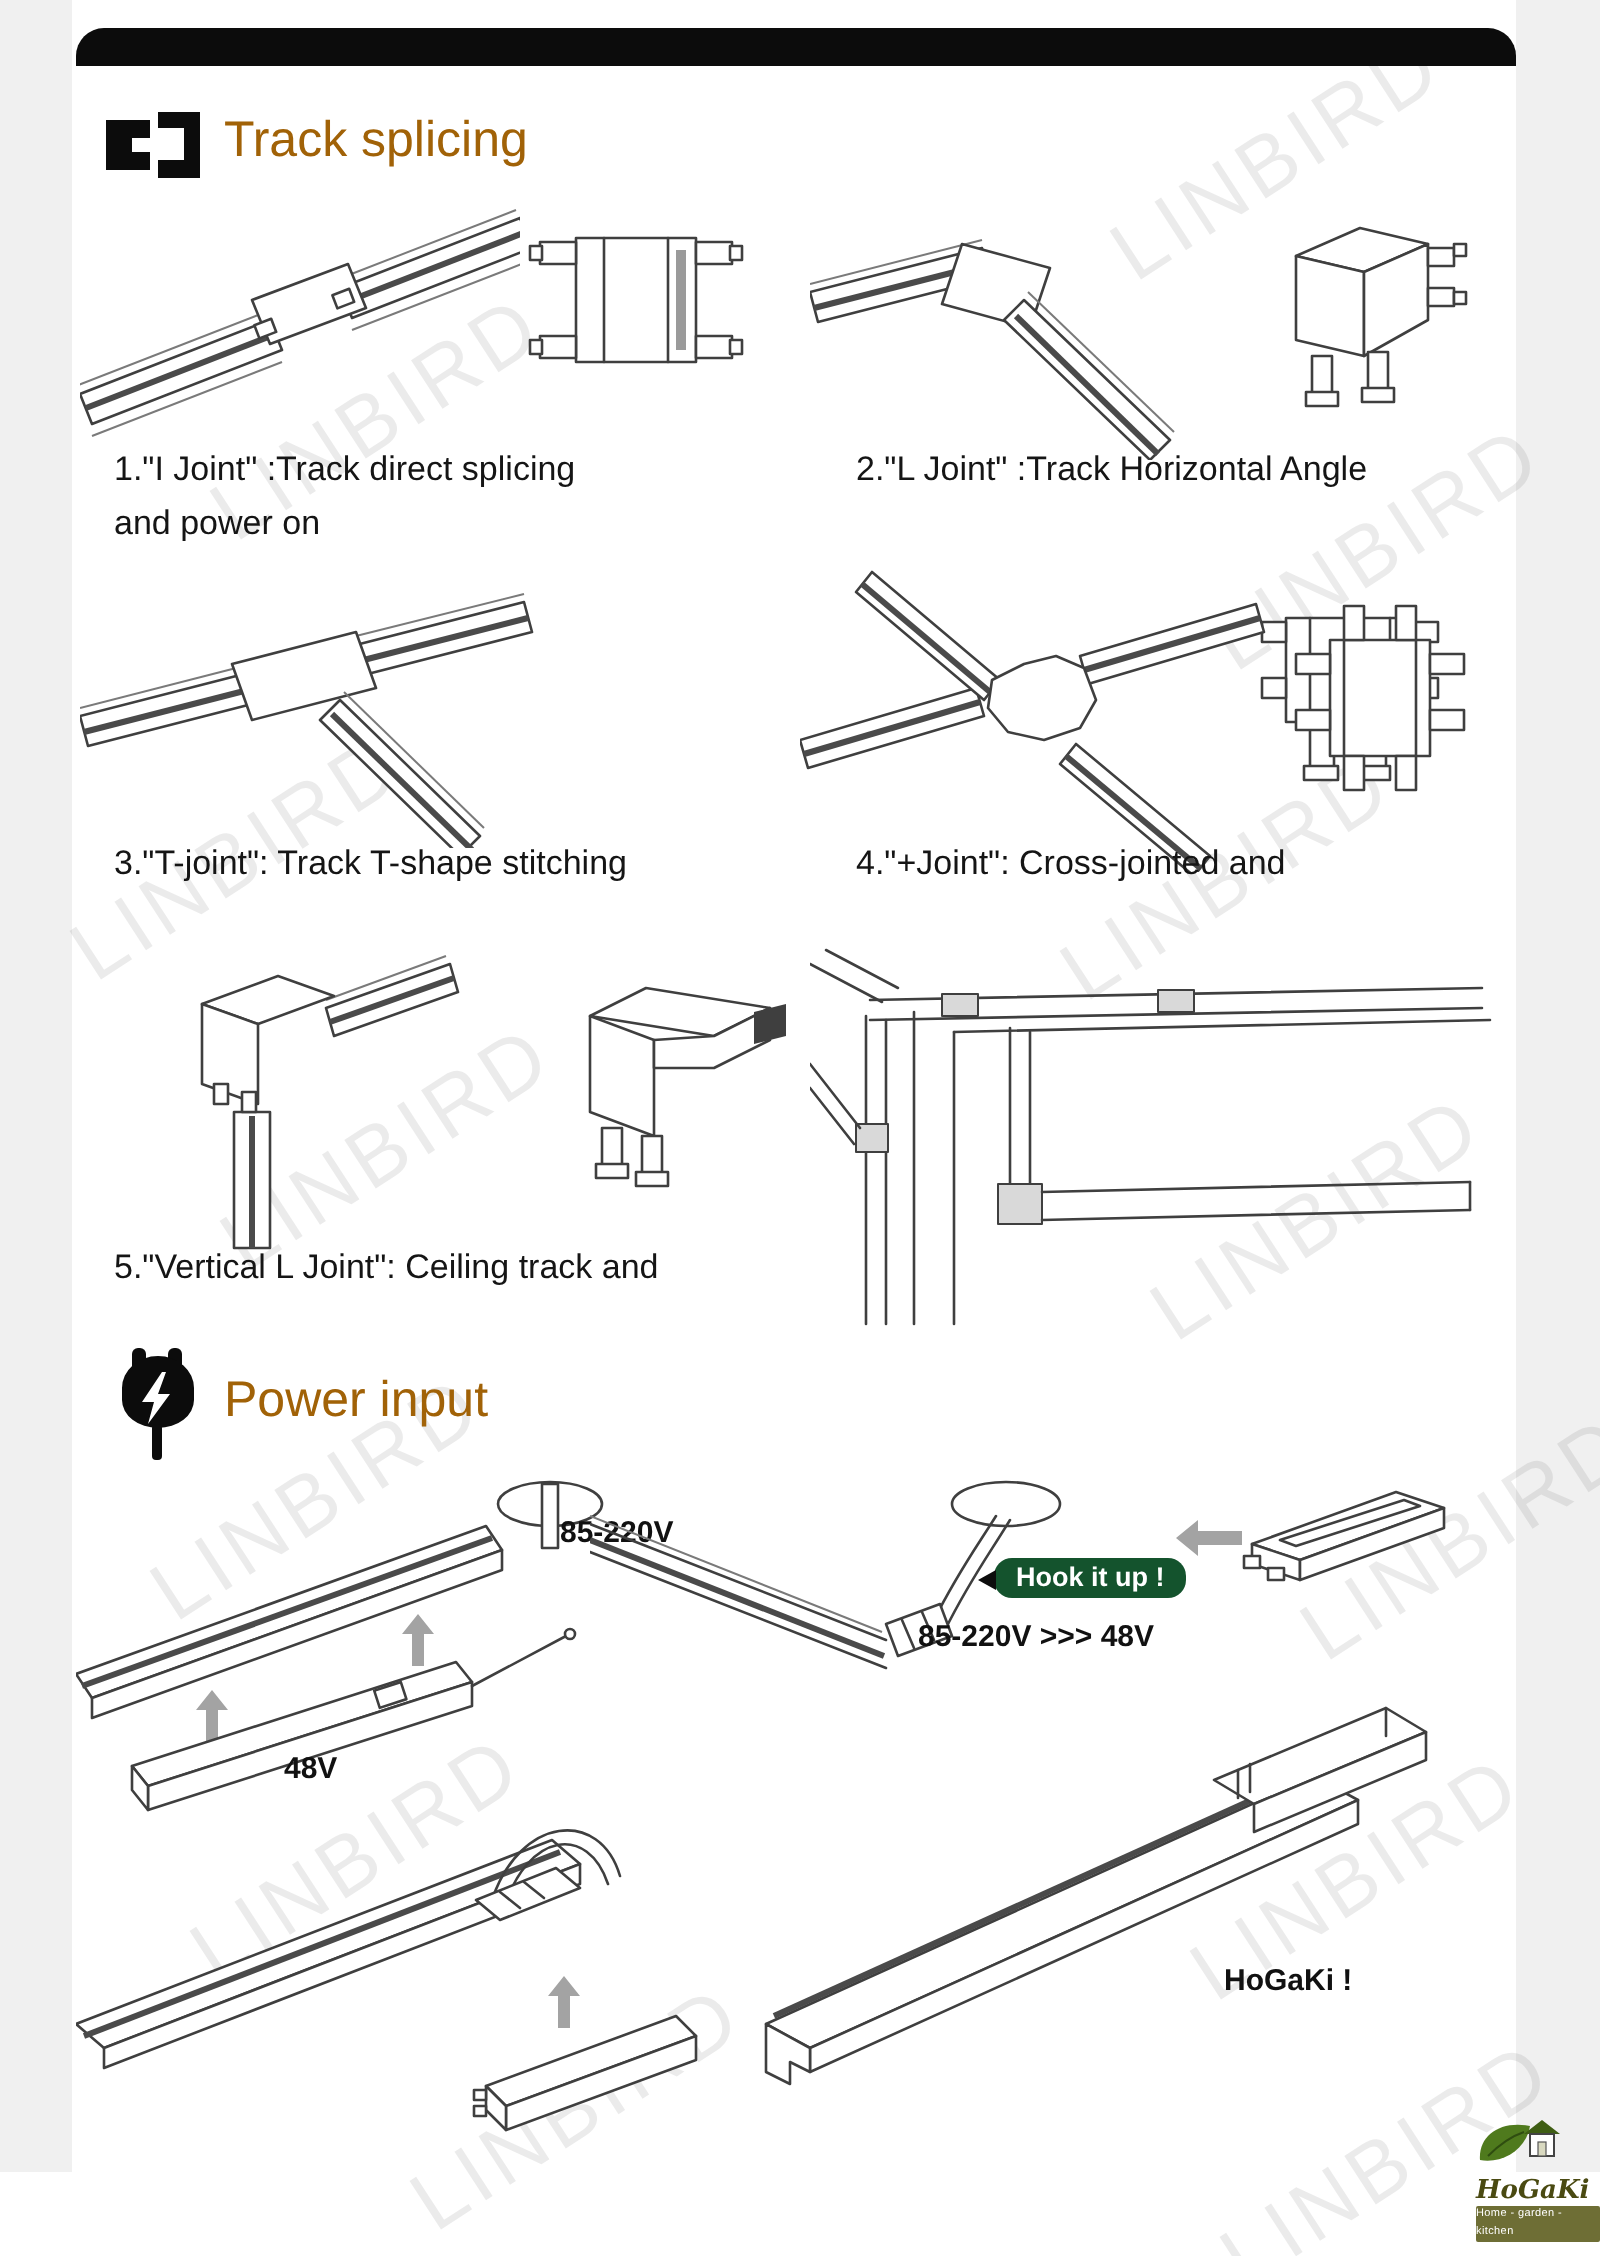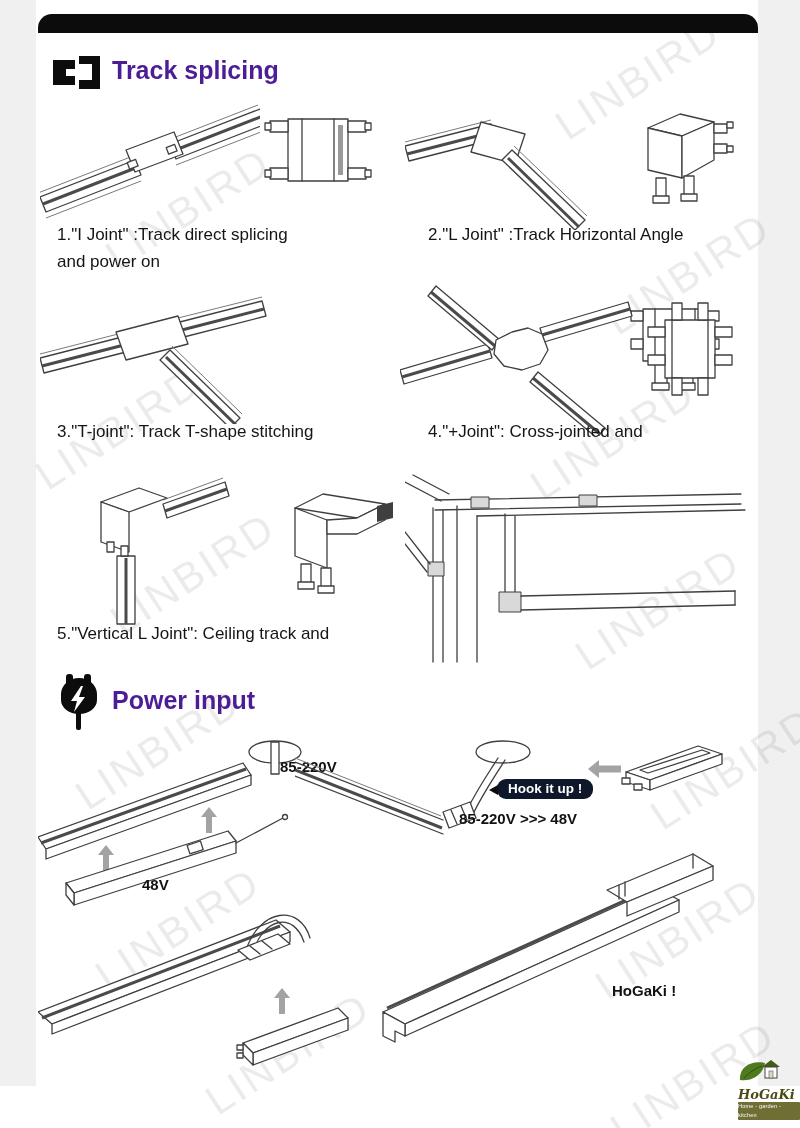--- a/index.html
+++ b/index.html
@@ -3,28 +3,28 @@
 <meta charset="utf-8">
 <style>
   html,body{margin:0;padding:0;background:#fff;}
   #canvas{position:relative;width:800px;height:1128px;background:#fff;overflow:hidden;
           font-family:"Liberation Sans",sans-serif;color:#111;}
   .gutter{position:absolute;top:0;height:1086px;background:#f0f0f0;}
   #gutter-left{left:0;width:36px;}
   #gutter-right{left:758px;width:42px;}
   .topbar{position:absolute;left:38px;top:14px;width:720px;height:19px;background:#0c0c0c;
           border-radius:14px 14px 0 0;}
-  .heading{position:absolute;font-size:25px;font-weight:bold;color:#4c1d95;white-space:nowrap;}
+  .heading{position:absolute;font-size:25px;font-weight:normal;color:#a16207;white-space:nowrap;}
   .caption{position:absolute;font-size:17px;color:#151515;line-height:27px;}
   .caption div{white-space:nowrap;}
   .label{position:absolute;font-weight:bold;font-size:15px;color:#111;white-space:nowrap;}
   .illus{position:absolute;}
   .wm{position:absolute;font-size:42px;letter-spacing:3px;color:rgba(90,90,90,0.12);
       transform:rotate(-33deg);white-space:nowrap;pointer-events:none;}
-  .badge{position:absolute;background:#0f172a;color:#fff;font-weight:bold;font-size:13.5px;
+  .badge{position:absolute;background:#14532d;color:#fff;font-weight:bold;font-size:13.5px;
          padding:2px 11px 3px 11px;border-radius:9px;white-space:nowrap;}
   .badge:before{content:"";position:absolute;left:-8px;top:6px;border-top:5px solid transparent;
          border-bottom:5px solid transparent;border-right:9px solid #0d0d0d;}
   
   .s{stroke:#3f3f3f;stroke-width:1.3;fill:none;stroke-linejoin:round;stroke-linecap:round;}
   .sw{stroke:#3f3f3f;stroke-width:1.3;fill:#fff;stroke-linejoin:round;}
   .sg{stroke:#3f3f3f;stroke-width:1;fill:#d9d9d9;stroke-linejoin:round;}
   .tk{stroke:#4a4a4a;stroke-width:3;fill:none;stroke-linecap:butt;}
   .thin{stroke:#7a7a7a;stroke-width:1;fill:none;}
   .arrow{fill:#a3a3a3;}

